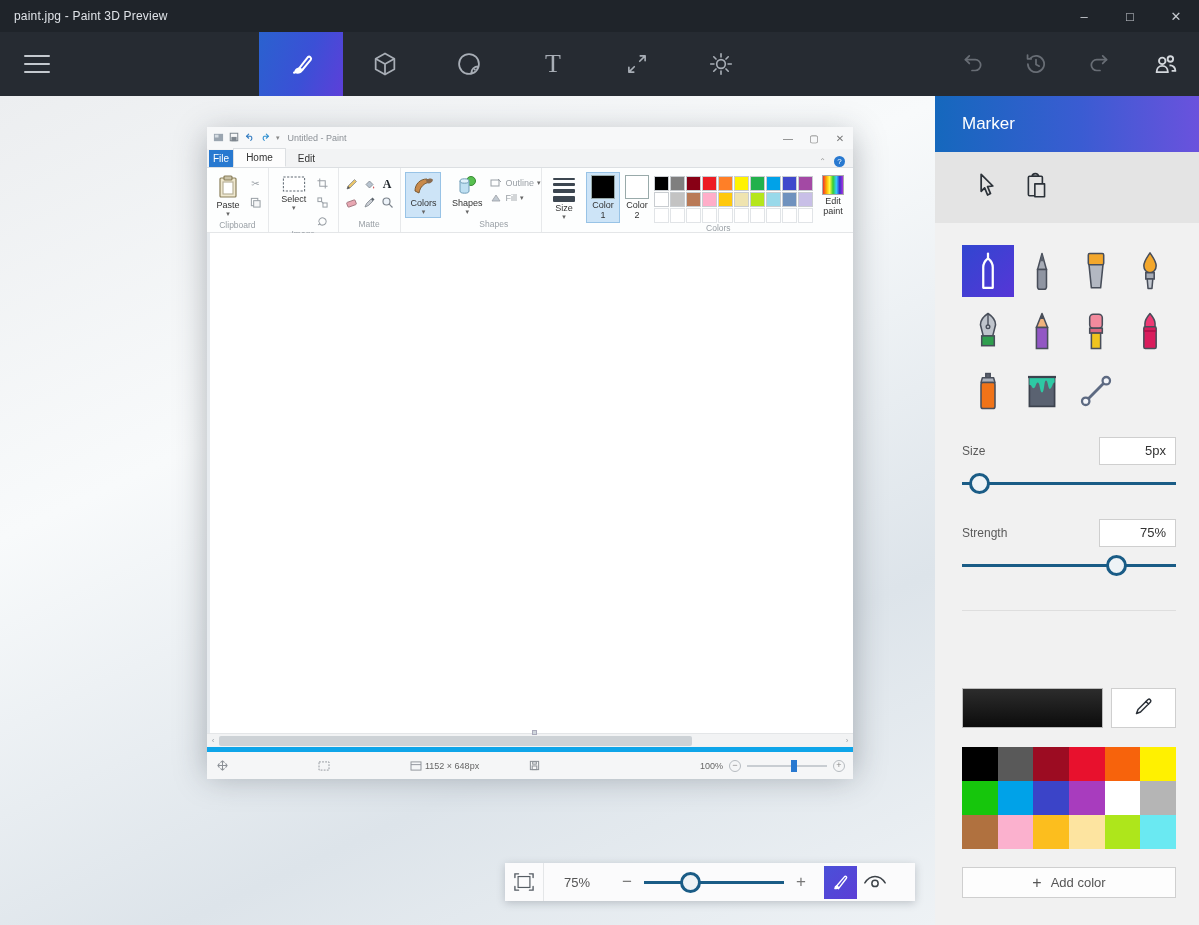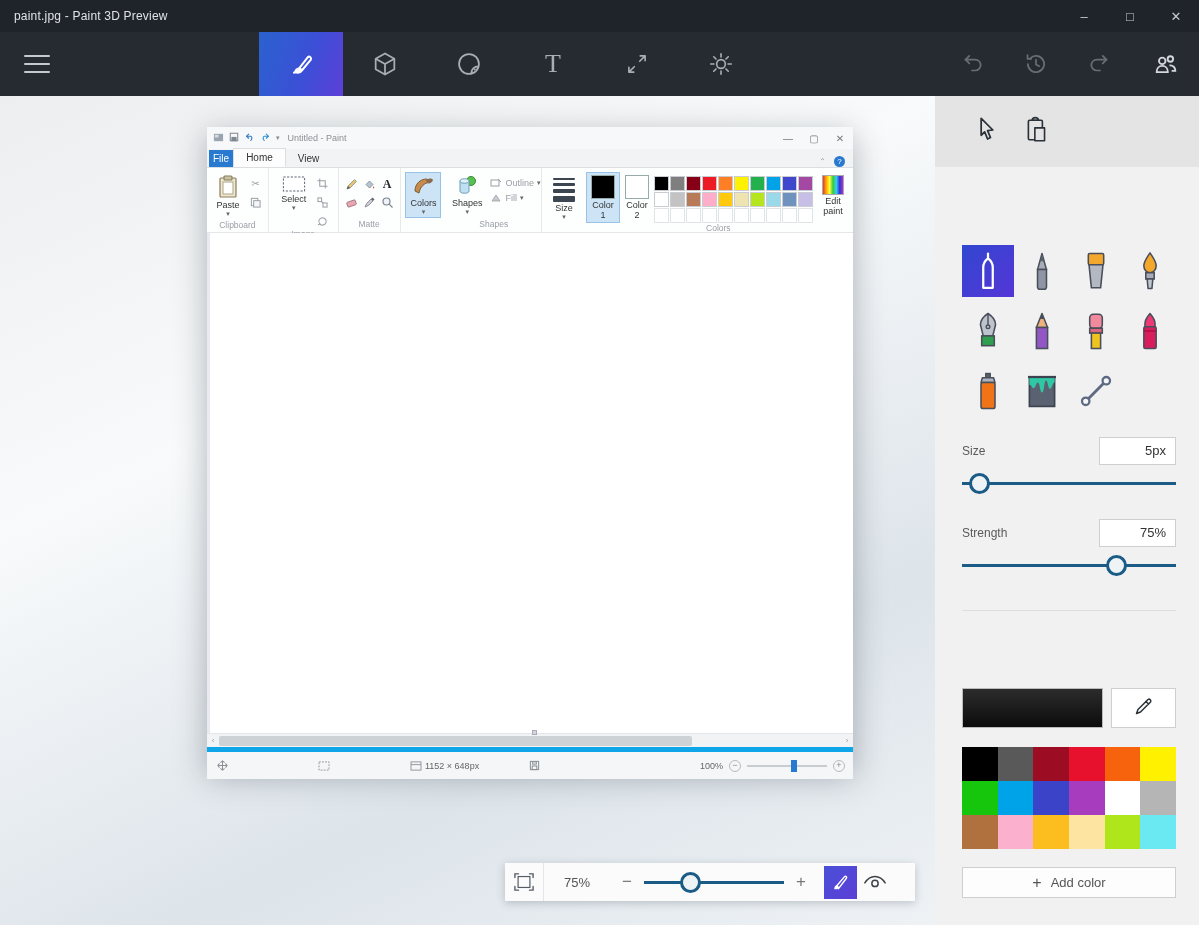--- a/index.html
+++ b/index.html
@@ -250,21 +250,21 @@
         <div class="pw-controls">
           <span>—</span>
           <span>▢</span>
           <span>✕</span>
         </div>
       </div>
 
       <div class="pw-tabs">
         <span class="pw-tab file">File</span>
         <span class="pw-tab active">Home</span>
-        <span class="pw-tab">View</span>
+        <span class="pw-tab">Edit</span>
         <span style="margin-left:auto;display:flex;gap:8px;padding-right:8px;align-items:center;">
           <span style="color:#999;font-size:8px;">⌃</span>
           <span style="width:11px;height:11px;border-radius:50%;background:#2879d0;color:#fff;font-size:8px;text-align:center;line-height:11px;">?</span>
         </span>
       </div>
 
       <div class="pw-ribbon">
 
         <div class="rb-group" style="width:62px;">
           <div class="rb-content">
@@ -546,20 +546,23 @@
       <span class="zb-eye">
         <svg width="24" height="18" viewBox="0 0 26 18" fill="none" stroke="#3c4248" stroke-width="1.6" stroke-linecap="round">
           <path d="M2 10 C5 5 9 3 13 3 s8 2 11 7"></path>
           <circle cx="13" cy="10.5" r="3.4"></circle>
         </svg>
       </span>
     </div>
   </div>
 
   <div class="sidebar">
+    <div class="sb-header">
+      <span>Marker</span>
+    </div>
 
     <div class="sb-toolstrip">
       <span>
         <svg width="24" height="28" viewBox="0 0 20 24" fill="none" stroke="#2b3138" stroke-width="1.5" stroke-linejoin="round">
           <path d="M5 2 L15 12 L10.5 12.5 L13 18.5 L10.5 19.7 L8 13.6 L5 16.5 Z"></path>
         </svg>
       </span>
       <span>
         <svg width="24" height="28" viewBox="0 0 22 26" fill="none" stroke="#2b3138" stroke-width="1.5" stroke-linejoin="round">
           <rect x="3" y="4" width="13" height="18" rx="1"></rect>

